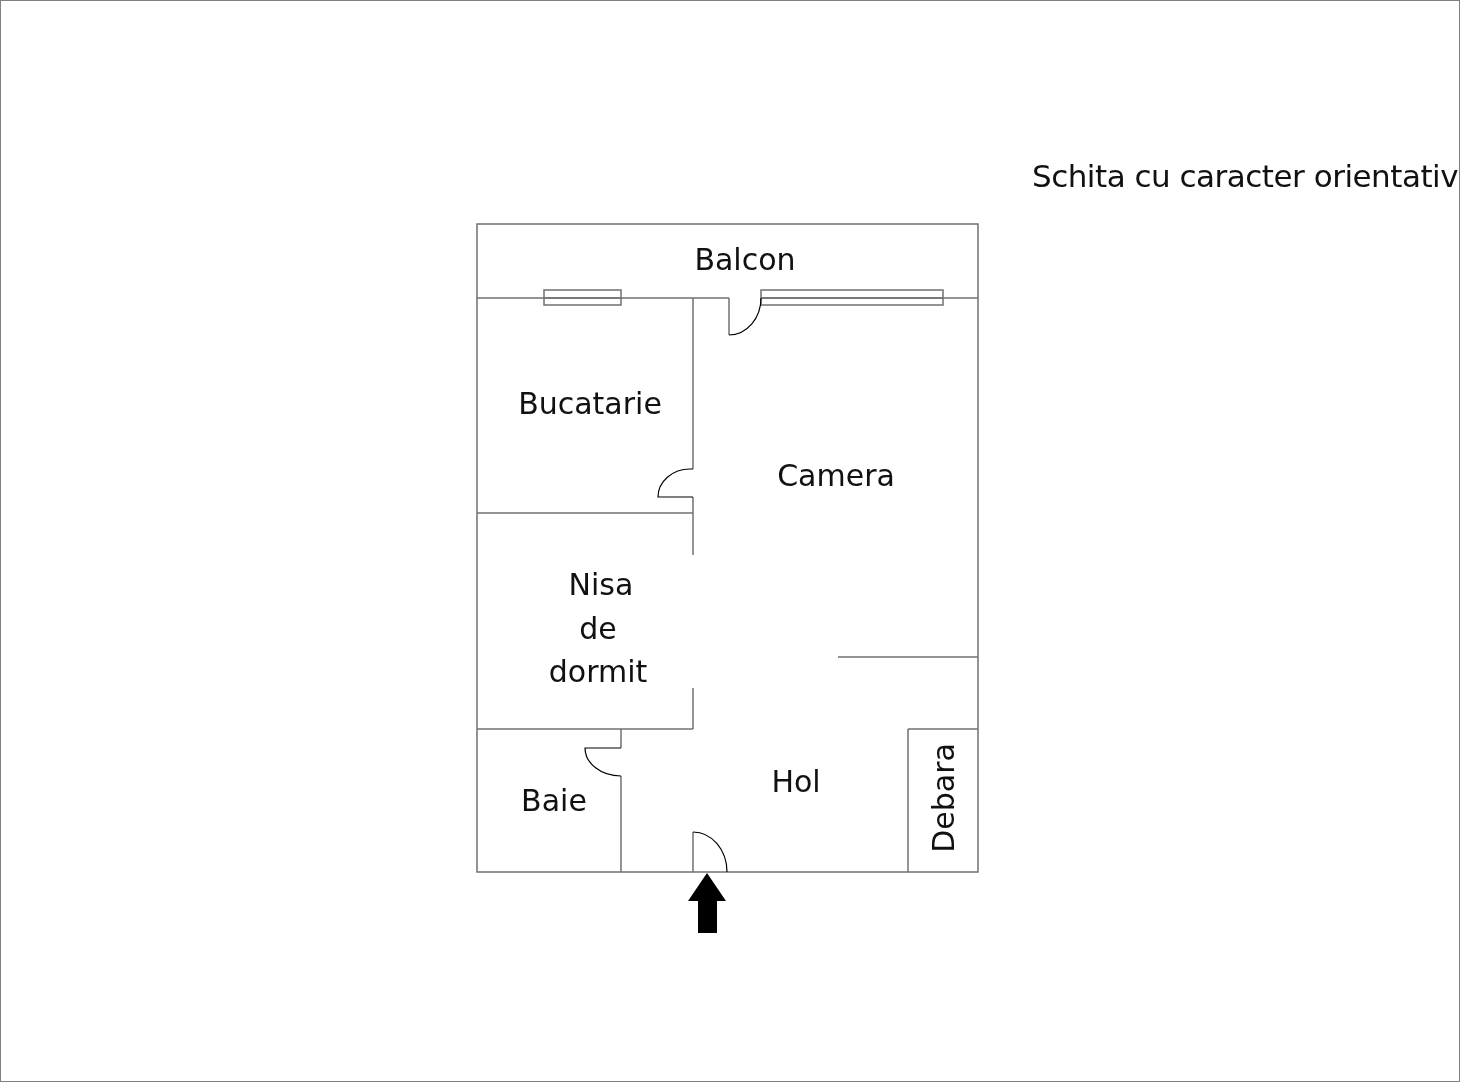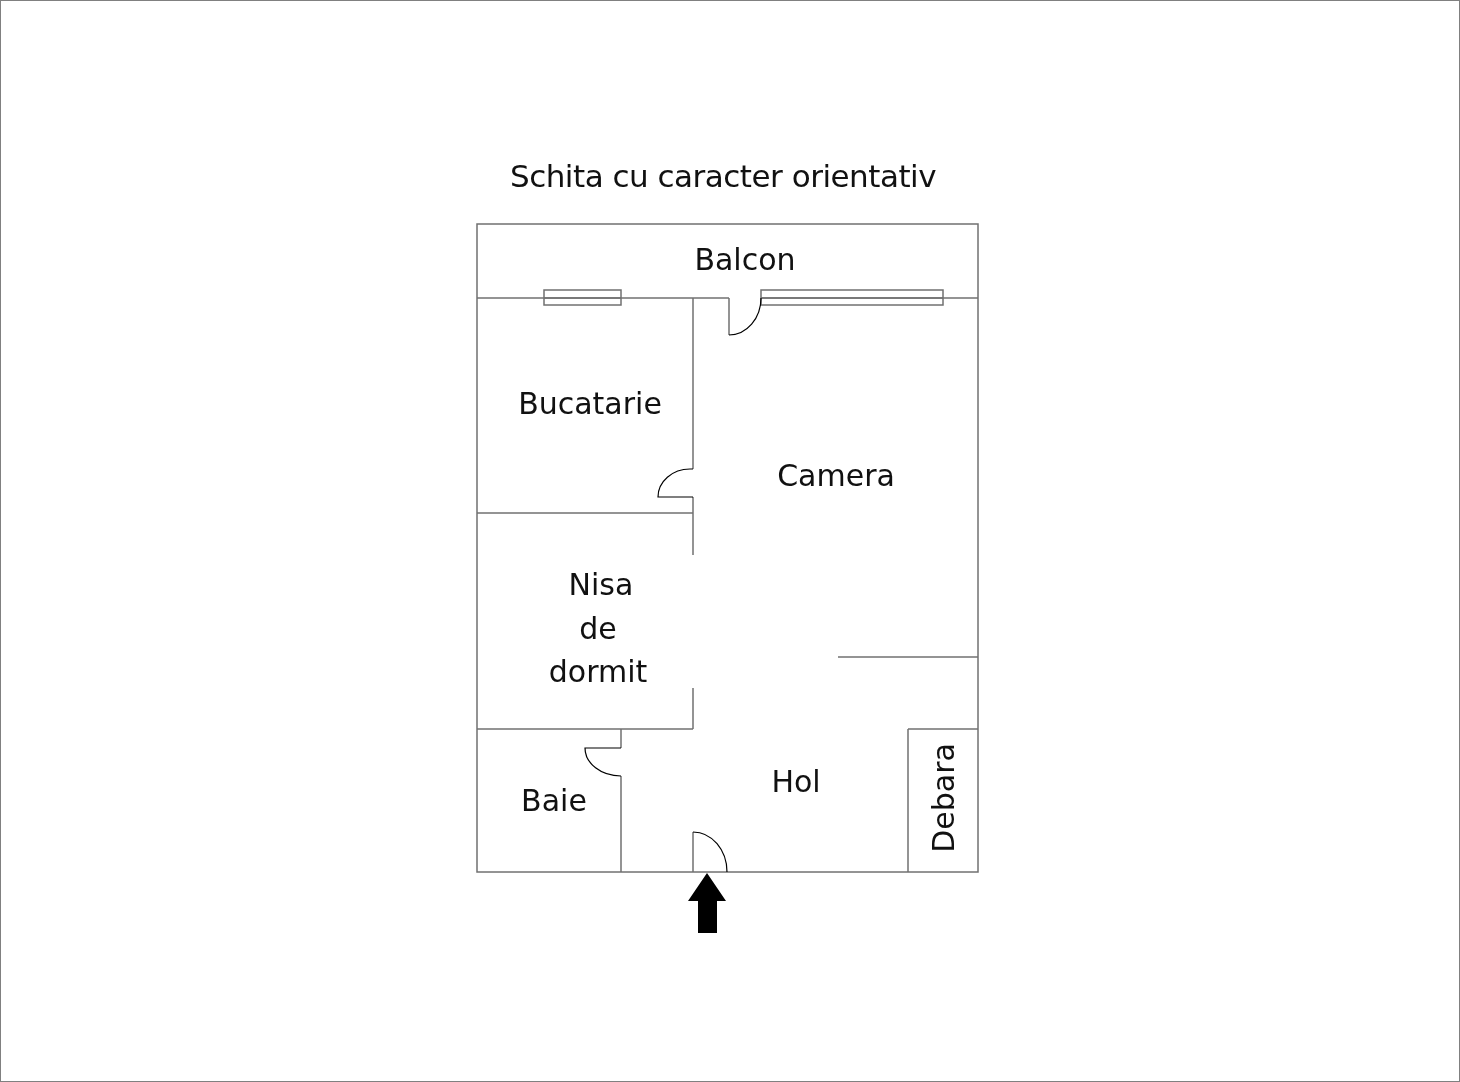--- a/index.html
+++ b/index.html
@@ -1,20 +1,20 @@
 <!DOCTYPE html>
 <html><head>
 <meta charset="utf-8">
 <style>
   html, body { margin:0; padding:0; background:#fff; }
   body { width:1460px; height:1082px; position:relative; overflow:hidden; }
   .frame { position:absolute; left:0; top:0; width:1458px; height:1080px; border:1px solid #808080; }
   svg { position:absolute; left:0; top:0; }
   .lbl { font-family:"DejaVu Sans","Liberation Sans",sans-serif; fill:#111; }
-  .title { position:absolute; left:0; width:1446px; top:158px; text-align:center;
+  .title { position:absolute; left:12px; width:1446px; top:158px; text-align:right;
            font-family:"DejaVu Sans","Liberation Sans",sans-serif; font-size:31px; color:#111; letter-spacing:-0.5px; }
 </style>
 </head>
 <body>
 
 <div class="frame"></div>
 <div class="title">Schita cu caracter orientativ</div>
 
 <svg width="1460" height="1082" viewBox="0 0 1460 1082">
   <g stroke="#707070" stroke-width="1.5" fill="none">

